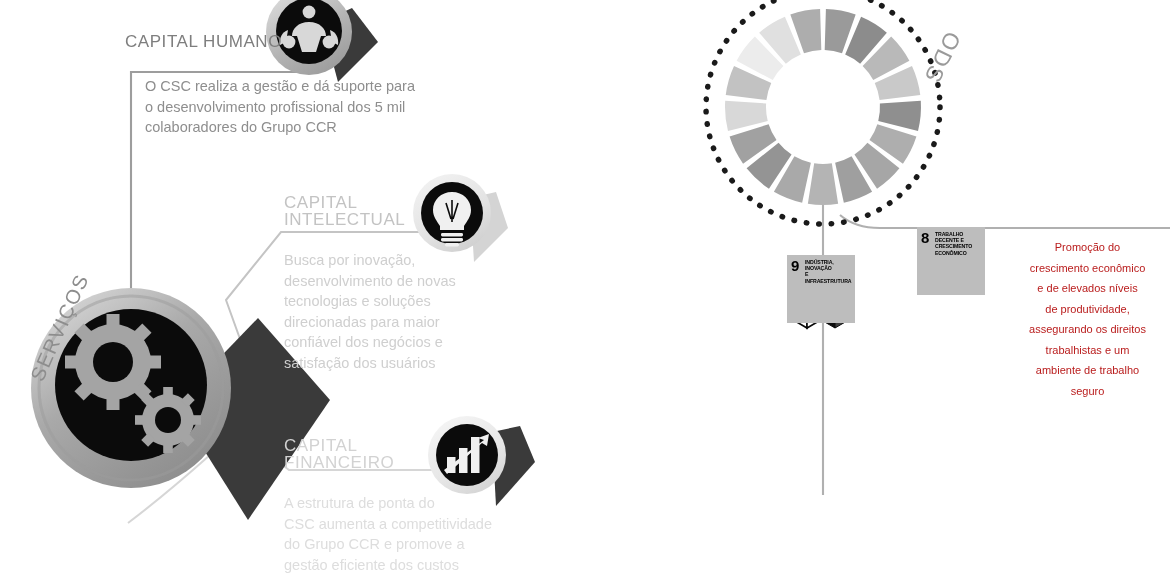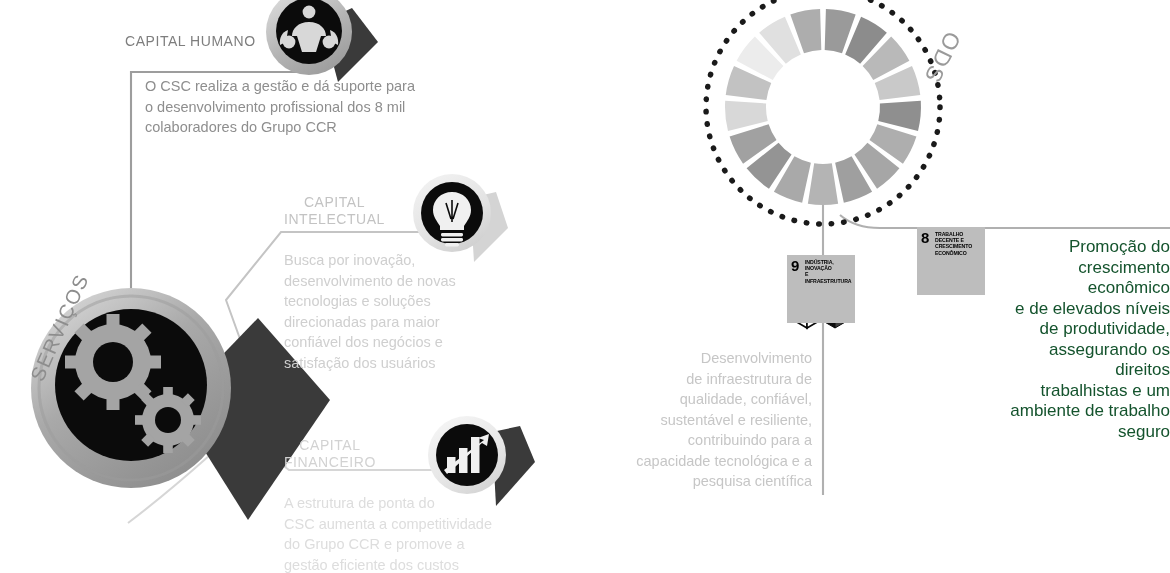--- a/index.html
+++ b/index.html
@@ -25,26 +25,25 @@
     position: absolute;
     left: 0; top: 0;
     width: 1170px;
     height: 573px;
     pointer-events: none;
   }
 
   
   .block-title {
     position: absolute;
-    font-size: 14px;
+    font-size: 17px;
     letter-spacing: 0.55px;
     line-height: 17px;
     white-space: pre-line;
     font-weight: 400;
-    text-align: center;
   }
   .block-body {
     position: absolute;
     font-size: 14.5px;
     line-height: 20.5px;
     white-space: pre-line;
     font-weight: 400;
   }
 
   
@@ -124,24 +123,24 @@
     font-size: 14.5px;
     line-height: 20.5px;
     color: #c6c6c6;
     white-space: pre-line;
   }
   #ods8-text {
     position: absolute;
     left: 1005px;
     top: 237px;
     width: 165px;
-    text-align: right;
-    font-size: 17px;
+    text-align: center;
+    font-size: 11px;
     line-height: 20.5px;
-    color: #14532d;
+    color: #b91c1c;
     white-space: pre-line;
   }
 </style>
 </head>
 <body>
 
 <div id="stage">
 
   <svg id="lines-layer" viewBox="0 0 1170 573">
 
@@ -339,46 +338,39 @@
 CRESCIMENTO
 ECONÔMICO</span>
   </div>
 
   <div id="servicos-label">SERVIÇOS</div>
 
   <div id="ods-label">ODS</div>
 
   <div class="block-title t1" style="left:125px; top:33px;">CAPITAL HUMANO</div>
   <div class="block-body b1" style="left:145px; top:76px; width:330px;">O CSC realiza a gestão e dá suporte para
-o desenvolvimento profissional dos 8 mil
+o desenvolvimento profissional dos 5 mil
 colaboradores do Grupo CCR</div>
 
   <div class="block-title t2" style="left:284px; top:194px;">CAPITAL
 INTELECTUAL</div>
   <div class="block-body b2" style="left:284px; top:250px; width:210px;">Busca por inovação,
 desenvolvimento de novas
 tecnologias e soluções
 direcionadas para maior
 confiável dos negócios e
 satisfação dos usuários</div>
 
   <div class="block-title t3" style="left:284px; top:437px;">CAPITAL
 FINANCEIRO</div>
   <div class="block-body b3" style="left:284px; top:493px; width:235px;">A estrutura de ponta do
 CSC aumenta a competitividade
 do Grupo CCR e promove a
 gestão eficiente dos custos</div>
 
-  <div id="ods9-text">Desenvolvimento
-de infraestrutura de
-qualidade, confiável,
-sustentável e resiliente,
-contribuindo para a
-capacidade tecnológica e a
-pesquisa científica</div>
 
   <div id="ods8-text">Promoção do
 crescimento econômico
 e de elevados níveis
 de produtividade,
 assegurando os direitos
 trabalhistas e um
 ambiente de trabalho
 seguro</div>
 

